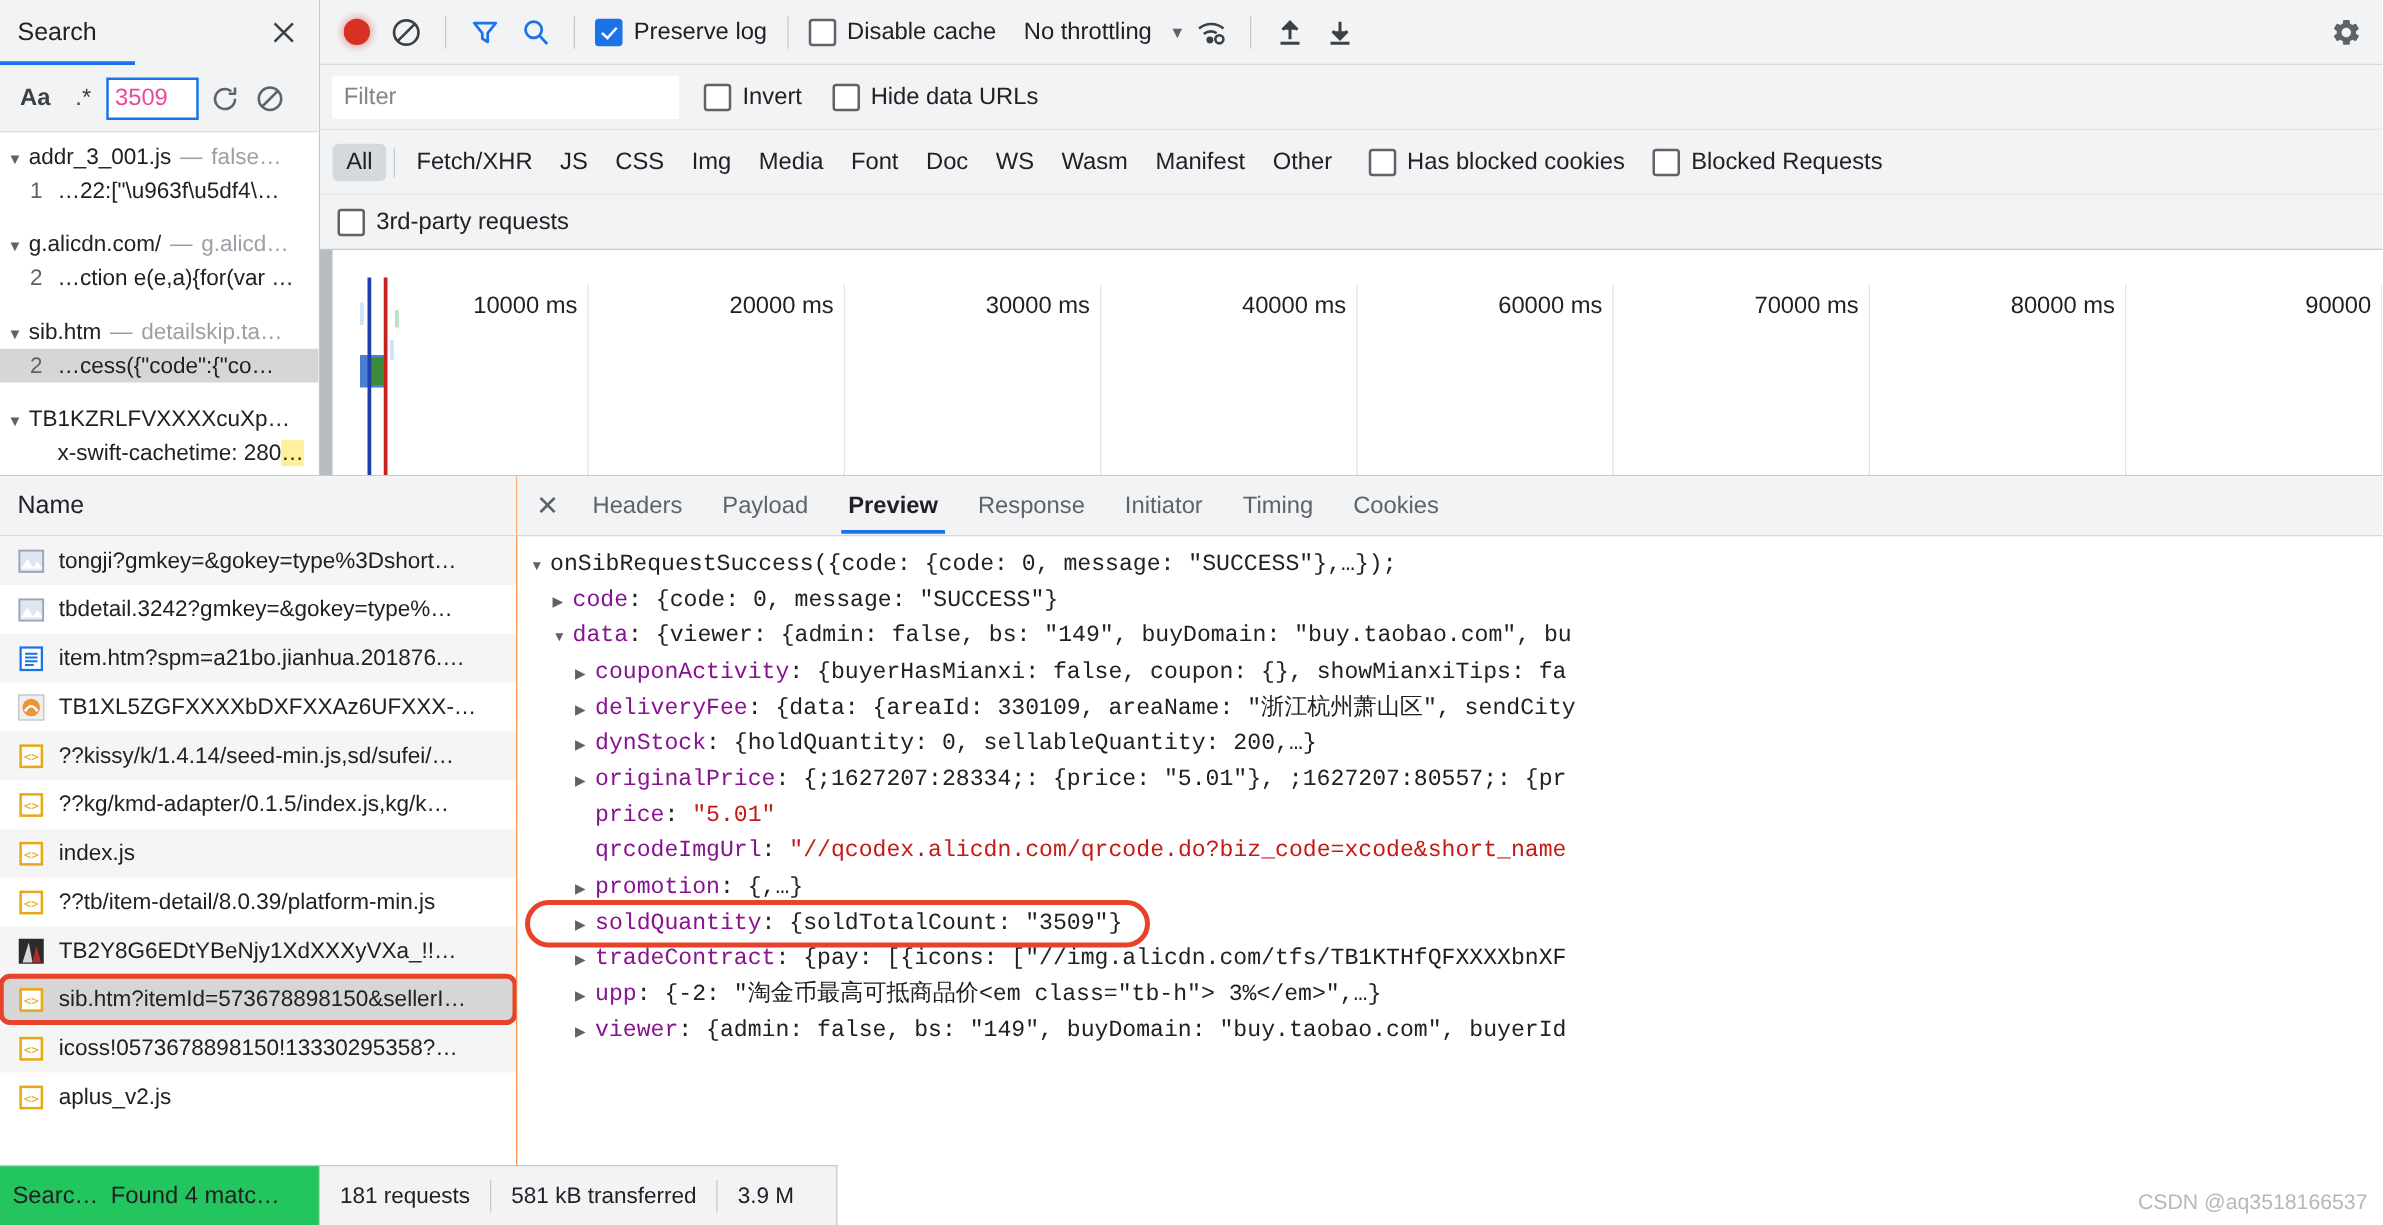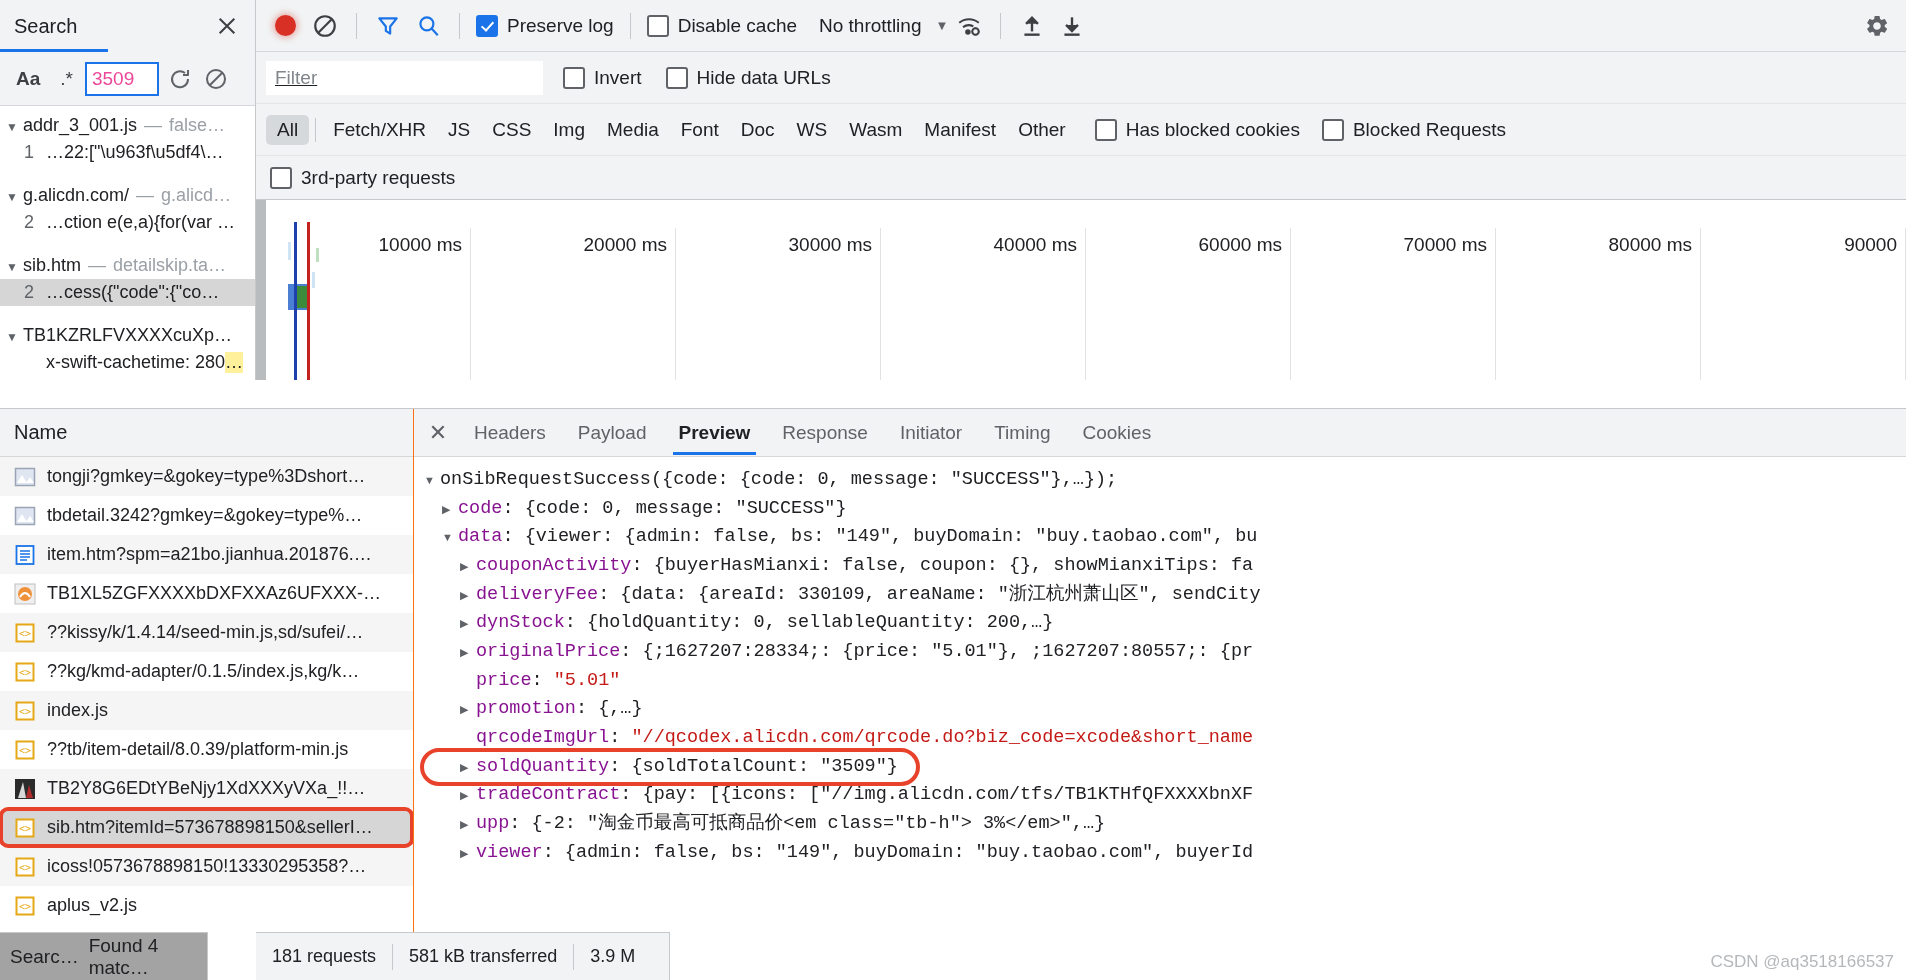--- a/index.html
+++ b/index.html
@@ -6,21 +6,21 @@
   html, body {
     margin: 0; padding: 0;
     width: 1906px; height: 980px;
     overflow: hidden;
     background: #ffffff;
     font-family: "Liberation Sans", sans-serif;
     font-size: 18px;
     color: #202124;
     -webkit-font-smoothing: antialiased;
   }
-  #app { position: relative; width: 1906px; height: 980px; display: flex; flex-direction: column; gap: 28px; }
+  #app { position: relative; width: 1906px; height: 980px; display: flex; flex-direction: column; }
 
   
   .top-wrap { display: flex; height: 380px; flex: none; }
 
   
   .search-pane {
     width: 256px; flex: none; display: flex; flex-direction: column;
     background: #ffffff; border-right: 1px solid #c6c9cc;
   }
   .search-tabbar {
@@ -114,21 +114,20 @@
   .settings-gear { margin-left: auto; }
 
   .toolbar-row-2 {
     height: 52px; background: #f1f3f4; border-bottom: 1px solid #e3e5e7;
     display: flex; align-items: center; padding: 0 10px; gap: 16px;
   }
   .filter-input {
     width: 277px; height: 34px; background: #fff; border: 1px solid #fff;
     font-size: 19px; color: #202124; padding: 0 8px; outline: none; flex: none;
     font-family: "Liberation Sans", sans-serif;
-    text-decoration: underline;
   }
   .filter-input::placeholder { color: #80868b; }
 
   .toolbar-row-3 {
     height: 52px; background: #f1f3f4; border-bottom: 1px solid #e3e5e7;
     display: flex; align-items: center; padding: 0 10px; gap: 0px;
   }
   .type-chip {
     font-size: 19px; color: #202124; padding: 4px 11px; border-radius: 5px;
     cursor: pointer; white-space: nowrap;
@@ -659,27 +658,27 @@
           </div>
           <div class="jl ind2">
             <span class="jtri closed"></span>
             <span><span class="jkey">originalPrice</span><span class="jtxt">: {;1627207:28334;: {price: "5.01"}, ;1627207:80557;: {pr</span></span>
           </div>
           <div class="jl ind2">
             <span class="jtri none"></span>
             <span><span class="jkey">price</span><span class="jtxt">: </span><span class="jstr">"5.01"</span></span>
           </div>
           <div class="jl ind2">
-            <span class="jtri closed"></span>
-            <span><span class="jkey">promotion</span><span class="jtxt">: {,…}</span></span>
-          </div>
-          <div class="jl ind2">
             <span class="jtri none"></span>
             <span><span class="jkey">qrcodeImgUrl</span><span class="jtxt">: </span><span class="jstr">"//qcodex.alicdn.com/qrcode.do?biz_code=xcode&amp;short_name</span></span>
           </div>
+          <div class="jl ind2">
+            <span class="jtri closed"></span>
+            <span><span class="jkey">promotion</span><span class="jtxt">: {,…}</span></span>
+          </div>
           <div class="jl ind2" style="position: relative;">
             <span class="jtri closed"></span>
             <span><span class="jkey">soldQuantity</span><span class="jtxt">: {soldTotalCount: "3509"}</span></span>
             <span class="hl-ring" style="left: -4px; top: -5px; height: 38px; width: 500px;"></span>
           </div>
           <div class="jl ind2">
             <span class="jtri closed"></span>
             <span><span class="jkey">tradeContract</span><span class="jtxt">: {pay: [{icons: ["//img.alicdn.com/tfs/TB1KTHfQFXXXXbnXF</span></span>
           </div>
           <div class="jl ind2">
@@ -688,21 +687,21 @@
           </div>
           <div class="jl ind2">
             <span class="jtri closed"></span>
             <span><span class="jkey">viewer</span><span class="jtxt">: {admin: false, bs: "149", buyDomain: "buy.taobao.com", buyerId</span></span>
           </div>
         </div>
     </div>
 
   </div>
 
-  <div style="position:absolute; left:0; bottom:0; width:208px; height:48px; background:#a3a3a3;
+  <div style="position:absolute; left:0; bottom:0; width:256px; height:48px; background:#22c55e;
               border-top:1px solid #c6c9cc; border-right:1px solid #c6c9cc; display:flex;
               align-items:center; padding:0 10px; gap:10px; font-size:19px; color:#202124;">
     <span>Searc…</span>
     <span>Found 4 matc…</span>
   </div>
 
   <div style="position:absolute; left:256px; bottom:0; width:414px; height:48px; background:#f1f3f4;
               border-top:1px solid #c6c9cc; border-right:1px solid #c6c9cc; display:flex; align-items:center;">
     <span class="rf-cell">181 requests</span>
     <span class="rf-div"></span>

